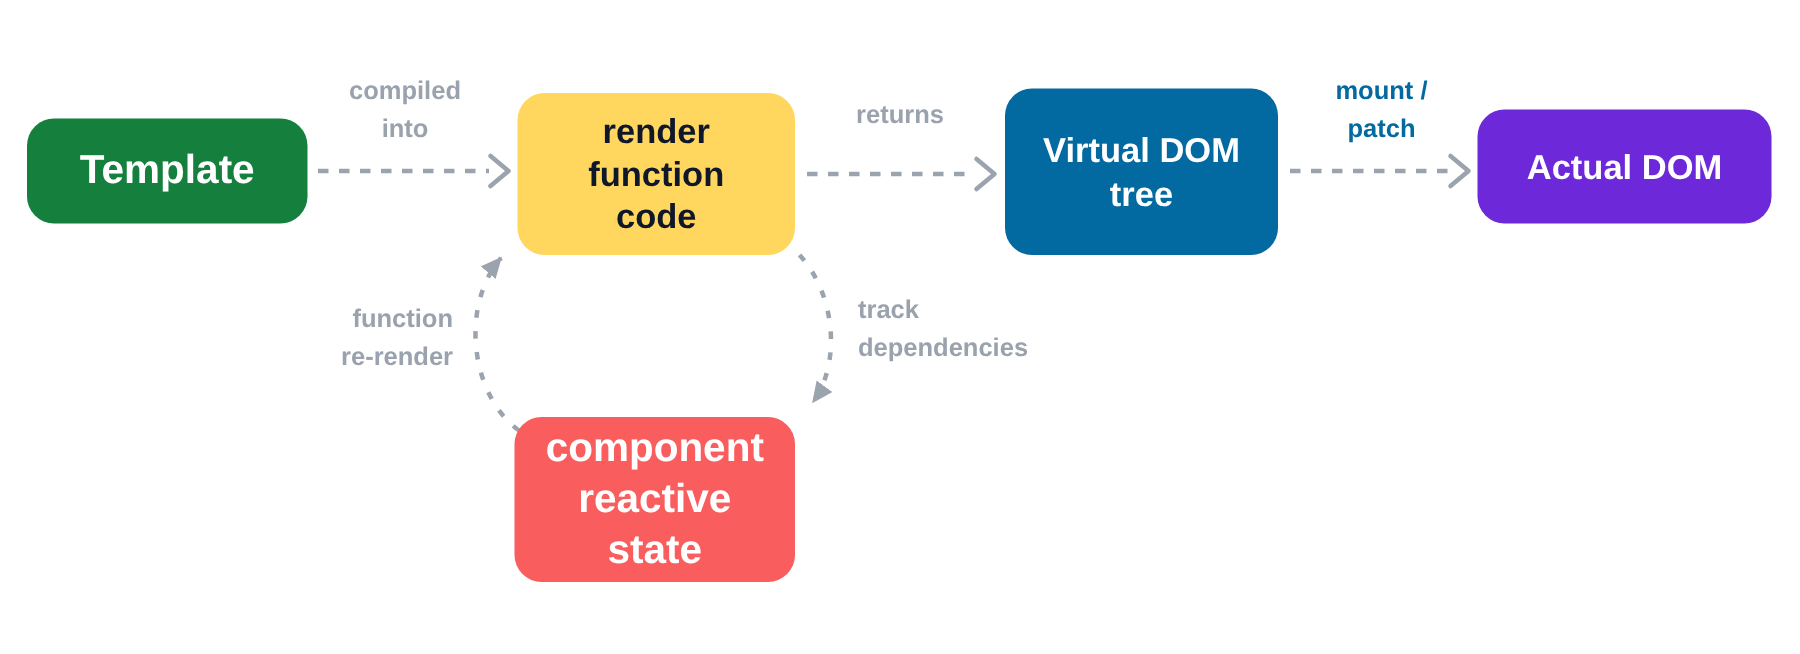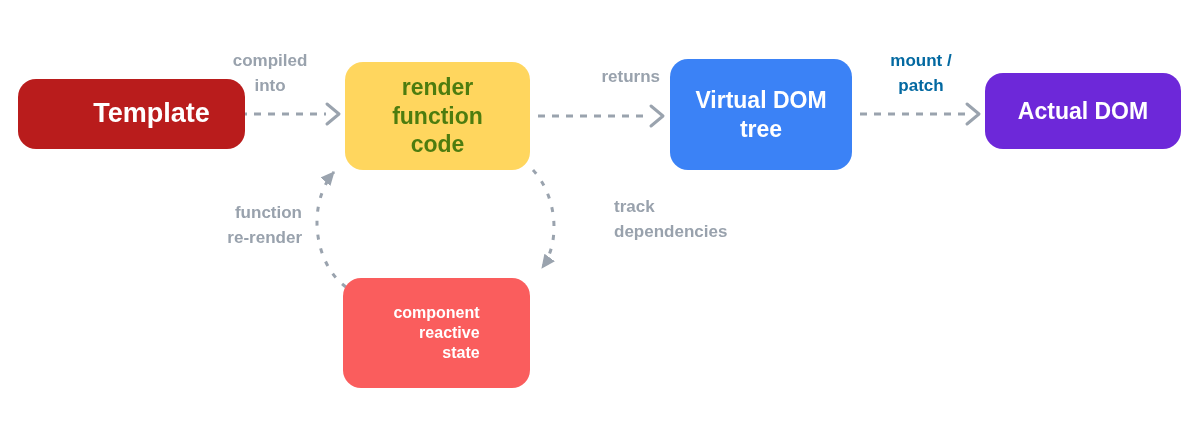--- a/index.html
+++ b/index.html
@@ -29,33 +29,33 @@
     text-align: center;
     border-radius: 18px;
     font-weight: 700;
     white-space: pre-line;
     line-height: 1.25;
   }
   .node-template        { left: 18px;  top: 79px;  width: 187px; height: 70px;  font-size: 27px; }
   .node-render-function { left: 345px; top: 62px;  width: 185px; height: 108px; font-size: 23px; }
   .node-virtual-dom     { left: 670px; top: 59px;  width: 182px; height: 111px; font-size: 23px; }
   .node-actual-dom      { left: 985px; top: 73px;  width: 196px; height: 76px;  font-size: 23px; }
-  .node-reactive-state  { left: 343px; top: 278px; width: 187px; height: 110px; font-size: 16px; text-align: right; }
+  .node-reactive-state  { left: 343px; top: 278px; width: 187px; height: 110px; font-size: 27px; }
   .edge-label {
     position: absolute;
     font-size: 17px;
     font-weight: 600;
     line-height: 25px;
     white-space: pre-line;
   }
   .lbl-compiled-into { left: 210px; top: 48px;  width: 120px; text-align: center; }
-  .lbl-returns       { left: 540px; top: 64px;  width: 120px; text-align: right; }
+  .lbl-returns       { left: 540px; top: 64px;  width: 120px; text-align: center; }
   .lbl-mount-patch   { left: 861px; top: 48px;  width: 120px; text-align: center; }
   .lbl-trigger       { left: 160px; top: 200px; width: 142px; text-align: right;  }
-  .lbl-track         { left: 572px; top: 194px; width: 150px; text-align: left; margin-left: 42px;   }
+  .lbl-track         { left: 572px; top: 194px; width: 150px; text-align: left;   }
   .dash-line {
     fill: none;
     stroke-width: 3;
     stroke-dasharray: 7 7;
   }
   .chevron-head {
     fill: none;
     stroke-width: 3;
     stroke-linecap: round;
     stroke-linejoin: round;
@@ -80,27 +80,27 @@
     <path class="chevron-head" d="M651 106 L663 116 L651 126" style="stroke: rgb(154, 163, 174);"></path>
 
     <path class="dash-line" d="M860 114 H966" style="stroke: rgb(154, 163, 174);"></path>
     <path class="chevron-head" d="M967 104 L979 114 L967 124" style="stroke: rgb(154, 163, 174);"></path>
 
     <path class="dash-line" style="stroke-dasharray: 5, 9; stroke: rgb(154, 163, 174);" marker-end="url(#tri)" d="M346 287 C 313 263 307 203 334 172"></path>
 
     <path class="dash-line" style="stroke-dasharray: 5, 9; stroke: rgb(154, 163, 174);" marker-end="url(#tri)" d="M533 170 C 557 196 561 242 542 268"></path>
   </svg>
 
-  <div class="node node-template" style="color: rgb(255, 255, 255); background-color: #b91c1c; padding-left: 40px;">Template</div>
+  <div class="node node-template" style="color: rgb(255, 255, 255); background-color: #15803d;">Template</div>
 
-  <div class="node node-render-function" style="color: #4d7c0f; background-color: rgb(255, 214, 94);">render
+  <div class="node node-render-function" style="color: #0f172a; background-color: rgb(255, 214, 94);">render
 function
 code</div>
 
-  <div class="node node-virtual-dom" style="color: rgb(255, 255, 255); background-color: #3b82f6;">Virtual DOM
+  <div class="node node-virtual-dom" style="color: rgb(255, 255, 255); background-color: #0369a1;">Virtual DOM
 tree</div>
 
   <div class="node node-actual-dom" style="color: rgb(255, 255, 255); background-color: #6d28d9;">Actual DOM</div>
 
   <div class="node node-reactive-state" style="color: rgb(255, 255, 255); background-color: rgb(250, 93, 93);">component
 reactive
 state</div>
 
   <div class="edge-label lbl-compiled-into" style="color: rgb(153, 162, 173);">compiled
 into</div>

